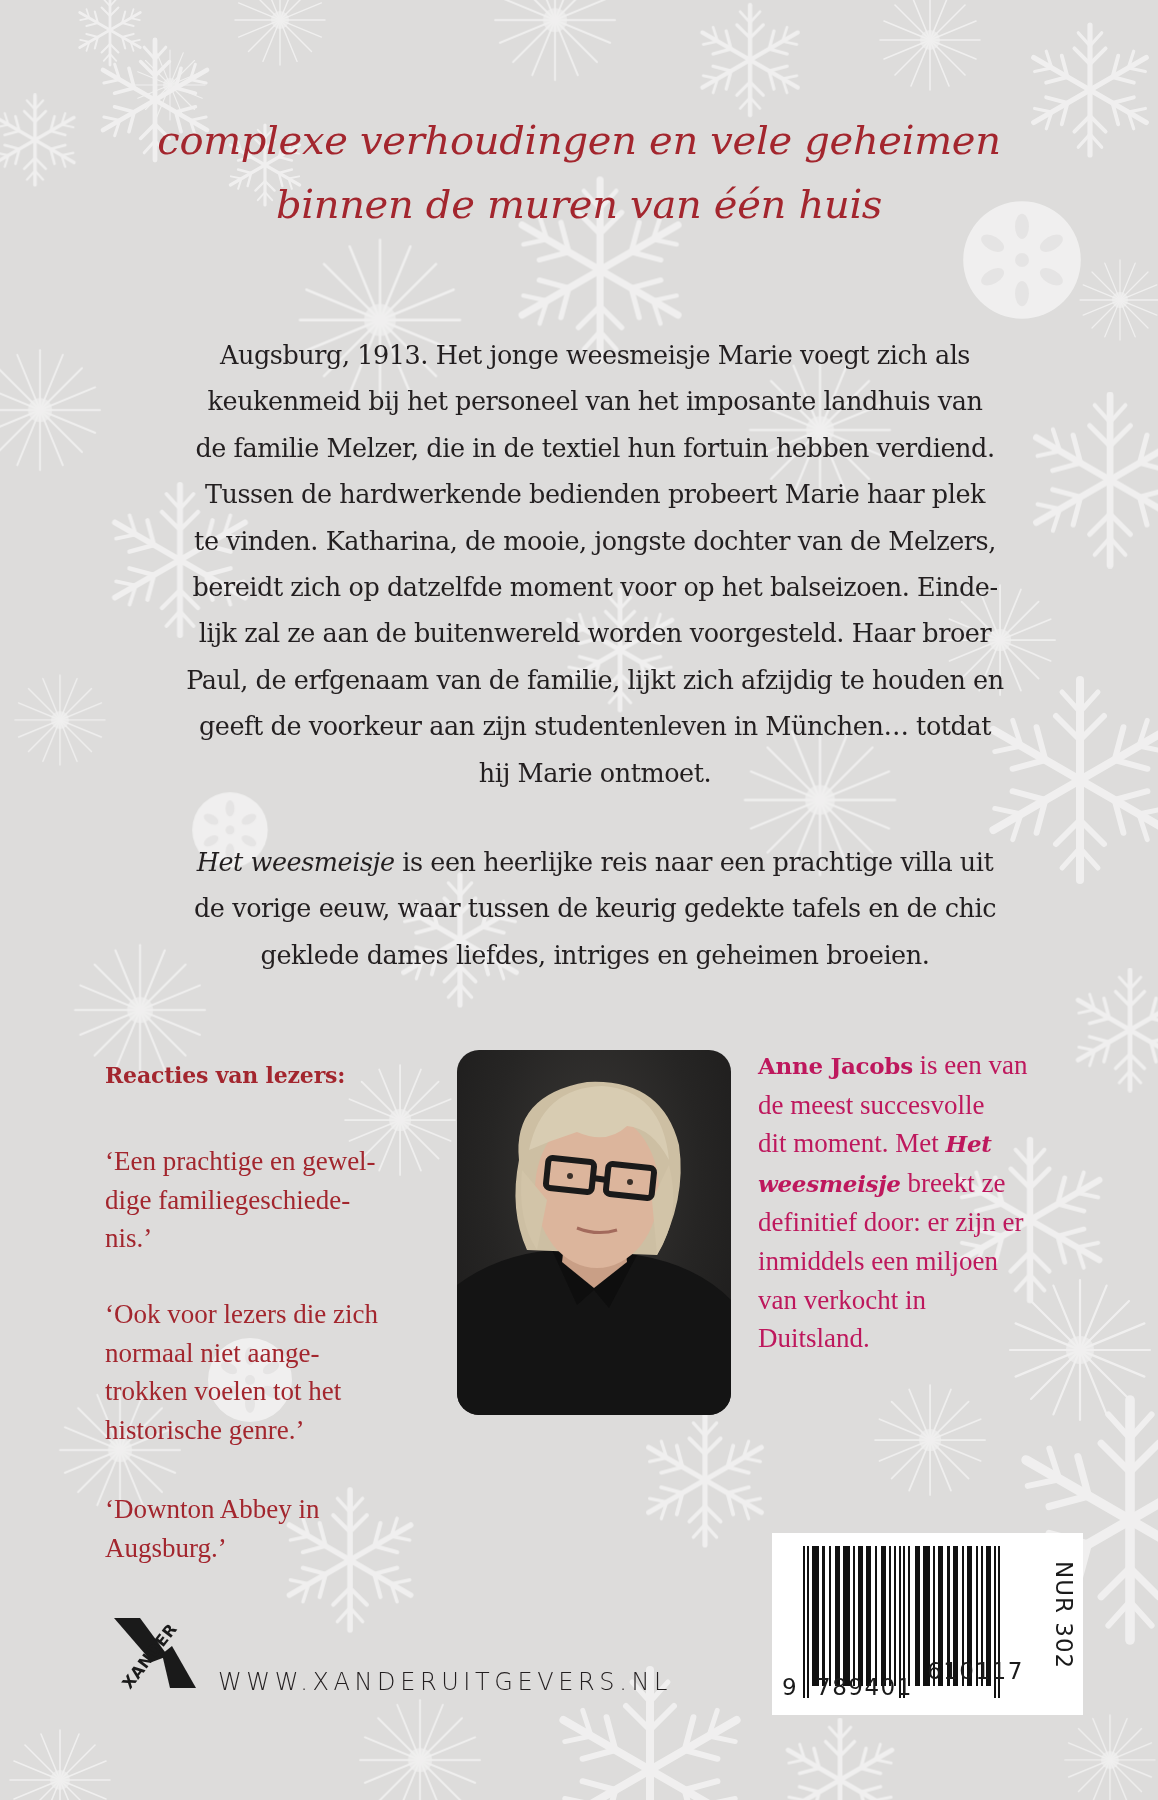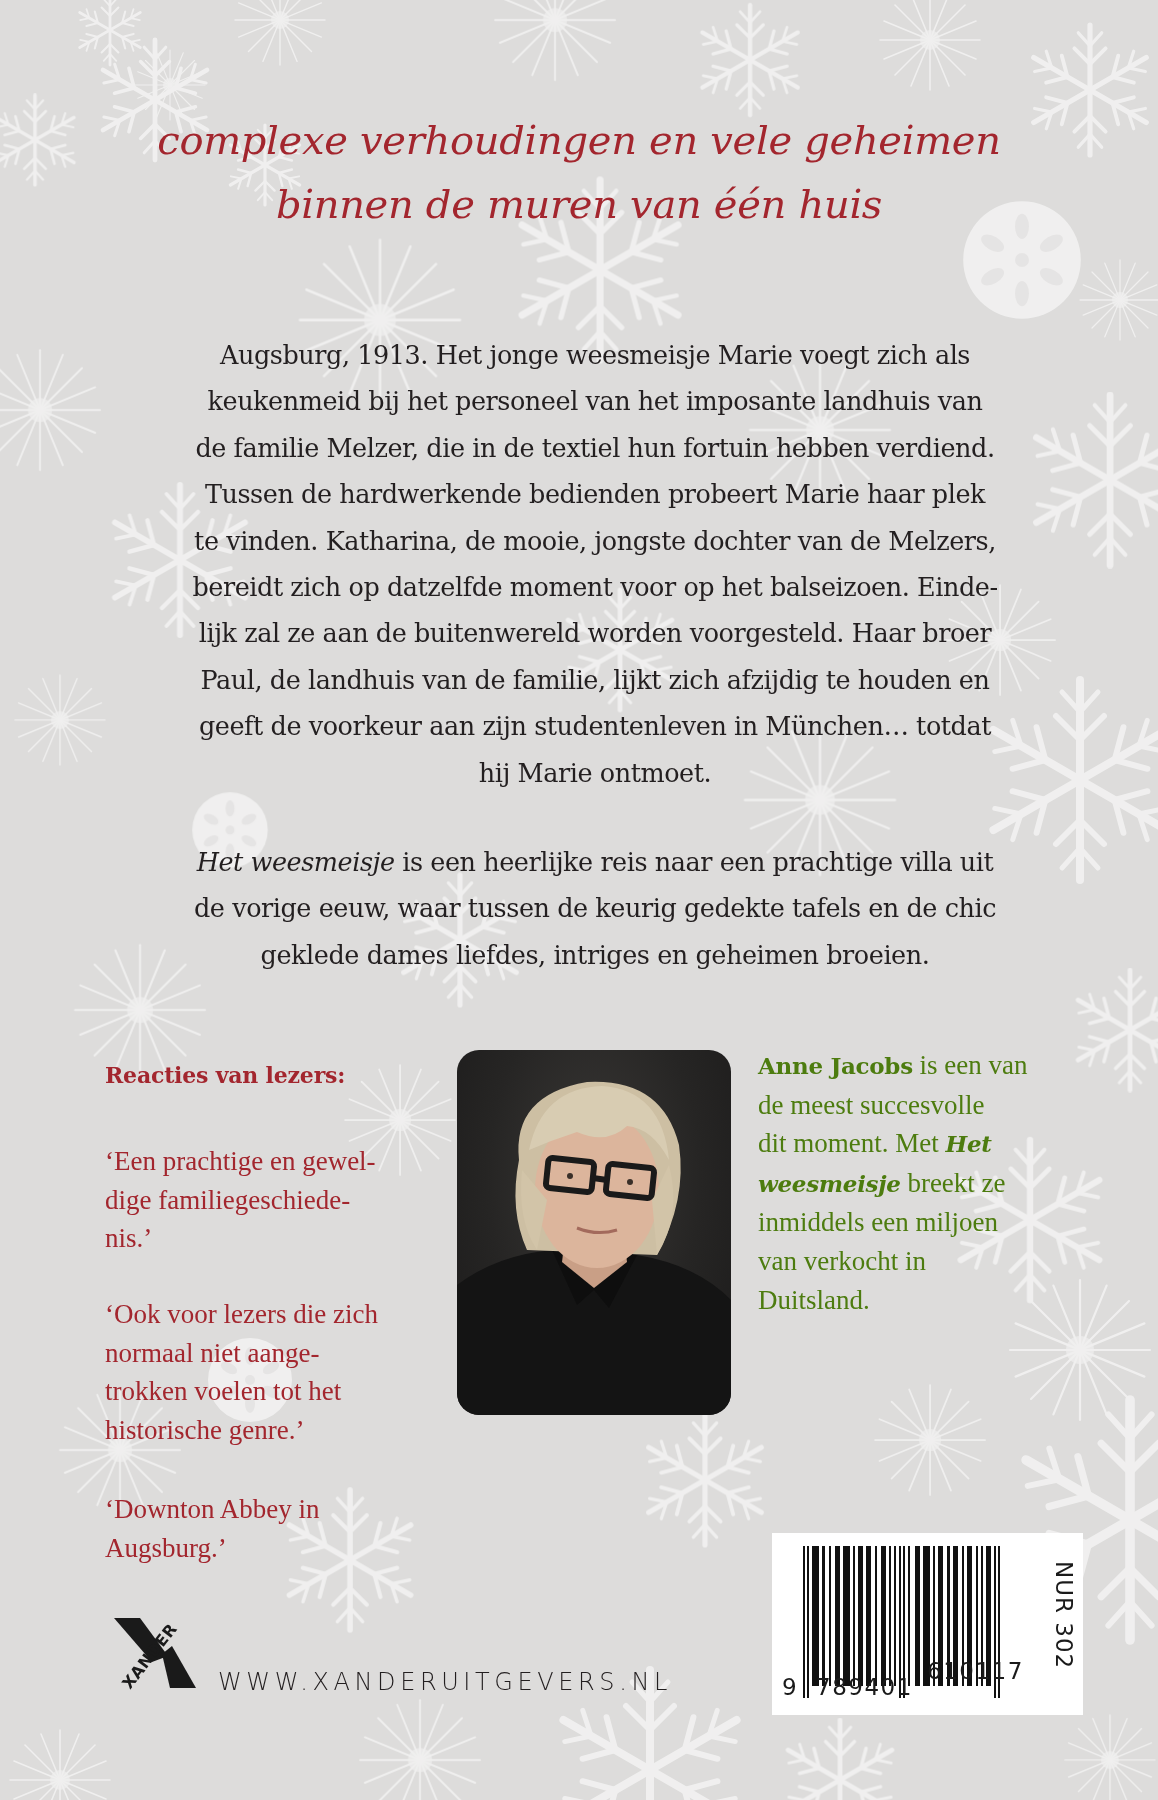--- a/index.html
+++ b/index.html
@@ -58,21 +58,21 @@
   .photo {
     left: 457px; top: 1050px; width: 274px; height: 365px;
     border-radius: 22px;
     overflow: hidden;
     background: radial-gradient(ellipse at 50% 35%, #3a3836 0%, #262524 55%, #1b1a1a 100%);
   }
 
   
   .bio {
     left: 758px; top: 1046px; width: 330px;
-    color: #4d7c0f;
+    color: #be185d;
     font-family: "Liberation Serif", serif;
     font-size: 27px;
     line-height: 38.6px;
   }
   .bio .line { display: block; white-space: nowrap; }
   .bio b { font-family: "DejaVu Serif", serif; font-weight: bold; font-size: 23px; letter-spacing: -0.3px; }
   .bio .bi { font-family: "DejaVu Serif", serif; font-weight: bold; font-style: italic; font-size: 23px; letter-spacing: -0.3px; }
 
   
   .logo { left: 110px; top: 1610px; width: 88px; height: 84px; }
@@ -216,21 +216,21 @@
 </div>
 
 <div class="abs body-text" id="para1">
   <span class="line">Augsburg, 1913. Het jonge weesmeisje Marie voegt zich als</span>
   <span class="line">keukenmeid bij het personeel van het imposante landhuis van</span>
   <span class="line">de familie Melzer, die in de textiel hun fortuin hebben verdiend.</span>
   <span class="line">Tussen de hardwerkende bedienden probeert Marie haar plek</span>
   <span class="line">te vinden. Katharina, de mooie, jongste dochter van de Melzers,</span>
   <span class="line">bereidt zich op datzelfde moment voor op het balseizoen. Einde-</span>
   <span class="line">lijk zal ze aan de buitenwereld worden voorgesteld. Haar broer</span>
-  <span class="line">Paul, de landhuis van de familie, lijkt zich afzijdig te houden en</span>
+  <span class="line">Paul, de erfgenaam van de familie, lijkt zich afzijdig te houden en</span>
   <span class="line">geeft de voorkeur aan zijn studentenleven in München… totdat</span>
   <span class="line">hij Marie ontmoet.</span>
 </div>
 
 <div class="abs body-text" id="para2">
   <span class="line"><em>Het weesmeisje</em><span> is een heerlijke reis naar een prachtige villa uit</span></span>
   <span class="line">de vorige eeuw, waar tussen de keurig gedekte tafels en de chic</span>
   <span class="line">geklede dames liefdes, intriges en geheimen broeien.</span>
 </div>
 
@@ -286,20 +286,21 @@
 
     <path d="M120 178 Q140 186 160 180" stroke="#a36a5c" stroke-width="3" fill="none"></path>
   </svg>
 </div>
 
 <div class="abs bio">
   <span class="line"><b>Anne Jacobs</b><span> is een van</span></span>
   <span class="line">de meest succesvolle</span>
   <span class="line"><span>dit moment. Met </span><span class="bi">Het</span></span>
   <span class="line"><span class="bi">weesmeisje</span><span> breekt ze</span></span>
+  <span class="line">definitief door: er zijn er</span>
   <span class="line">inmiddels een miljoen</span>
   <span class="line">van verkocht in</span>
   <span class="line">Duitsland.</span>
 </div>
 
 <div class="abs logo">
   <svg width="88" height="84" viewBox="0 0 88 84" xmlns="http://www.w3.org/2000/svg">
     <polygon points="4,8 30,8 58,46 42,52" fill="#1a1a1a"></polygon>
     <polygon points="52,44 62,36 86,78 60,78" fill="#1a1a1a"></polygon>
     <text x="0" y="0" transform="translate(20 80) rotate(-52)" font-family="DejaVu Sans, sans-serif" font-weight="bold" font-size="16" fill="#1a1a1a" letter-spacing="0.5">XANDER</text>

